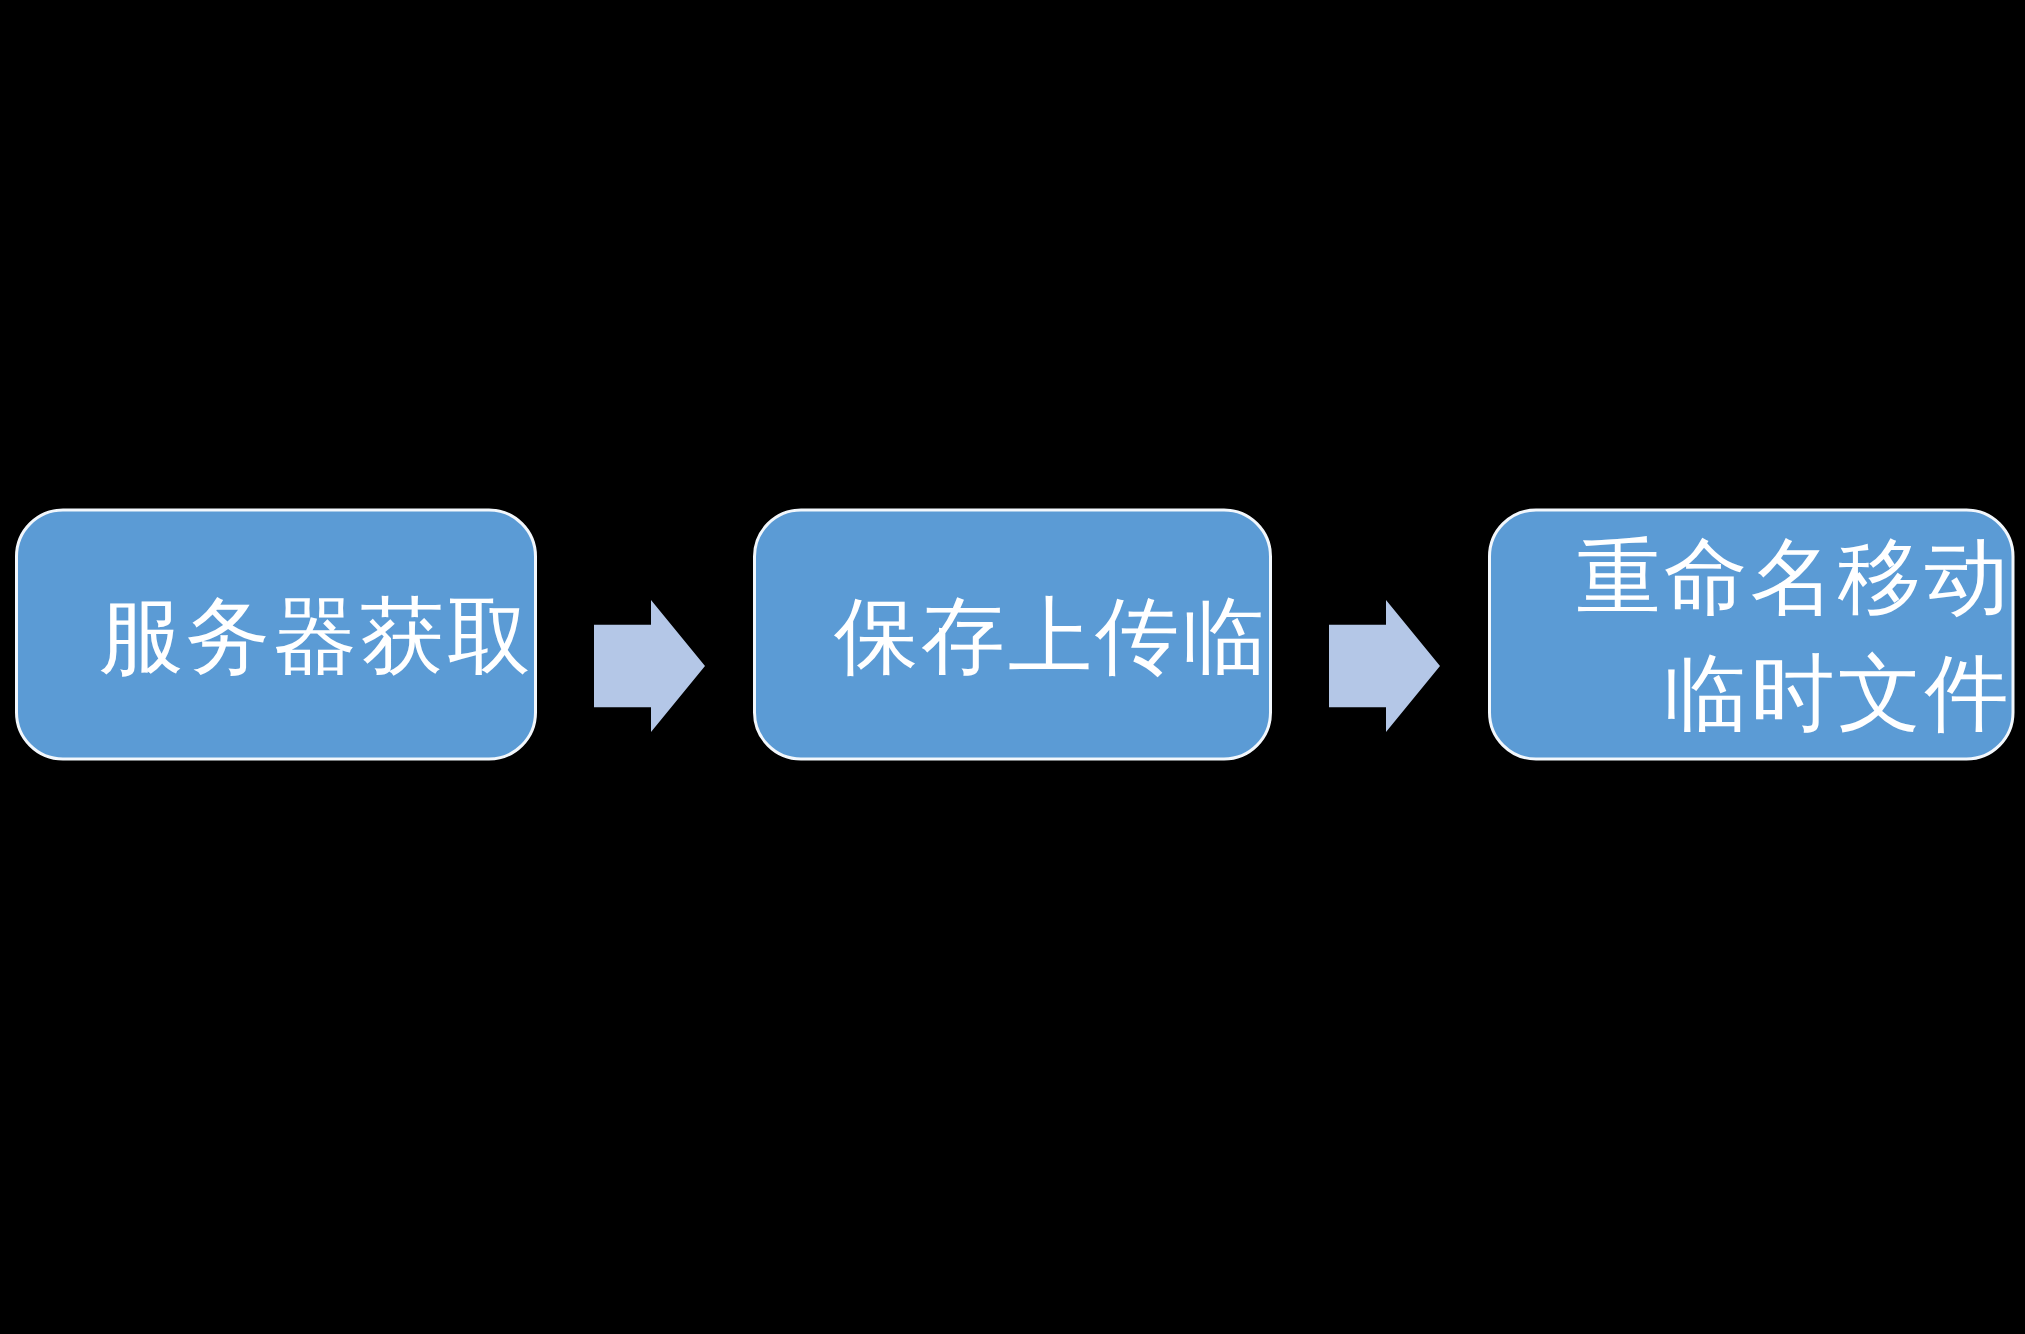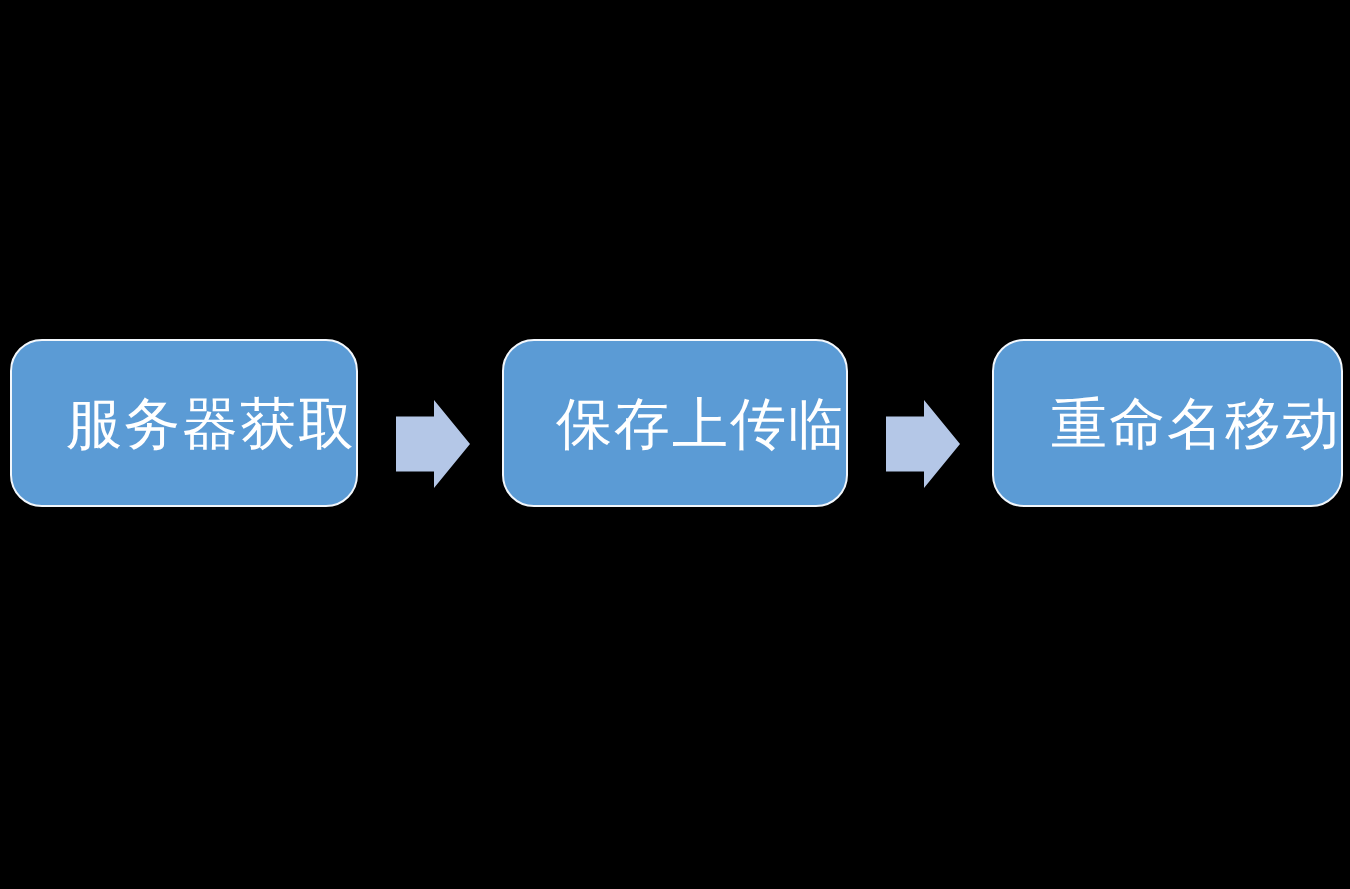--- a/index.html
+++ b/index.html
@@ -74,15 +74,16 @@
   <div class="node node-2">
     <span class="label-line">保存上传临</span>
   </div>
 
   <svg class="arrow arrow-2" viewBox="0 0 74 88" aria-hidden="true">
     <polygon points="0,16.5 38,16.5 38,0 74,44 38,88 38,71.5 0,71.5" fill="#B4C7E7"></polygon>
   </svg>
 
   <div class="node node-3">
     <span class="label-line">重命名移动</span>
+    <span class="label-line">临时文件</span>
   </div>
 
 </div>
 
 </body></html>

